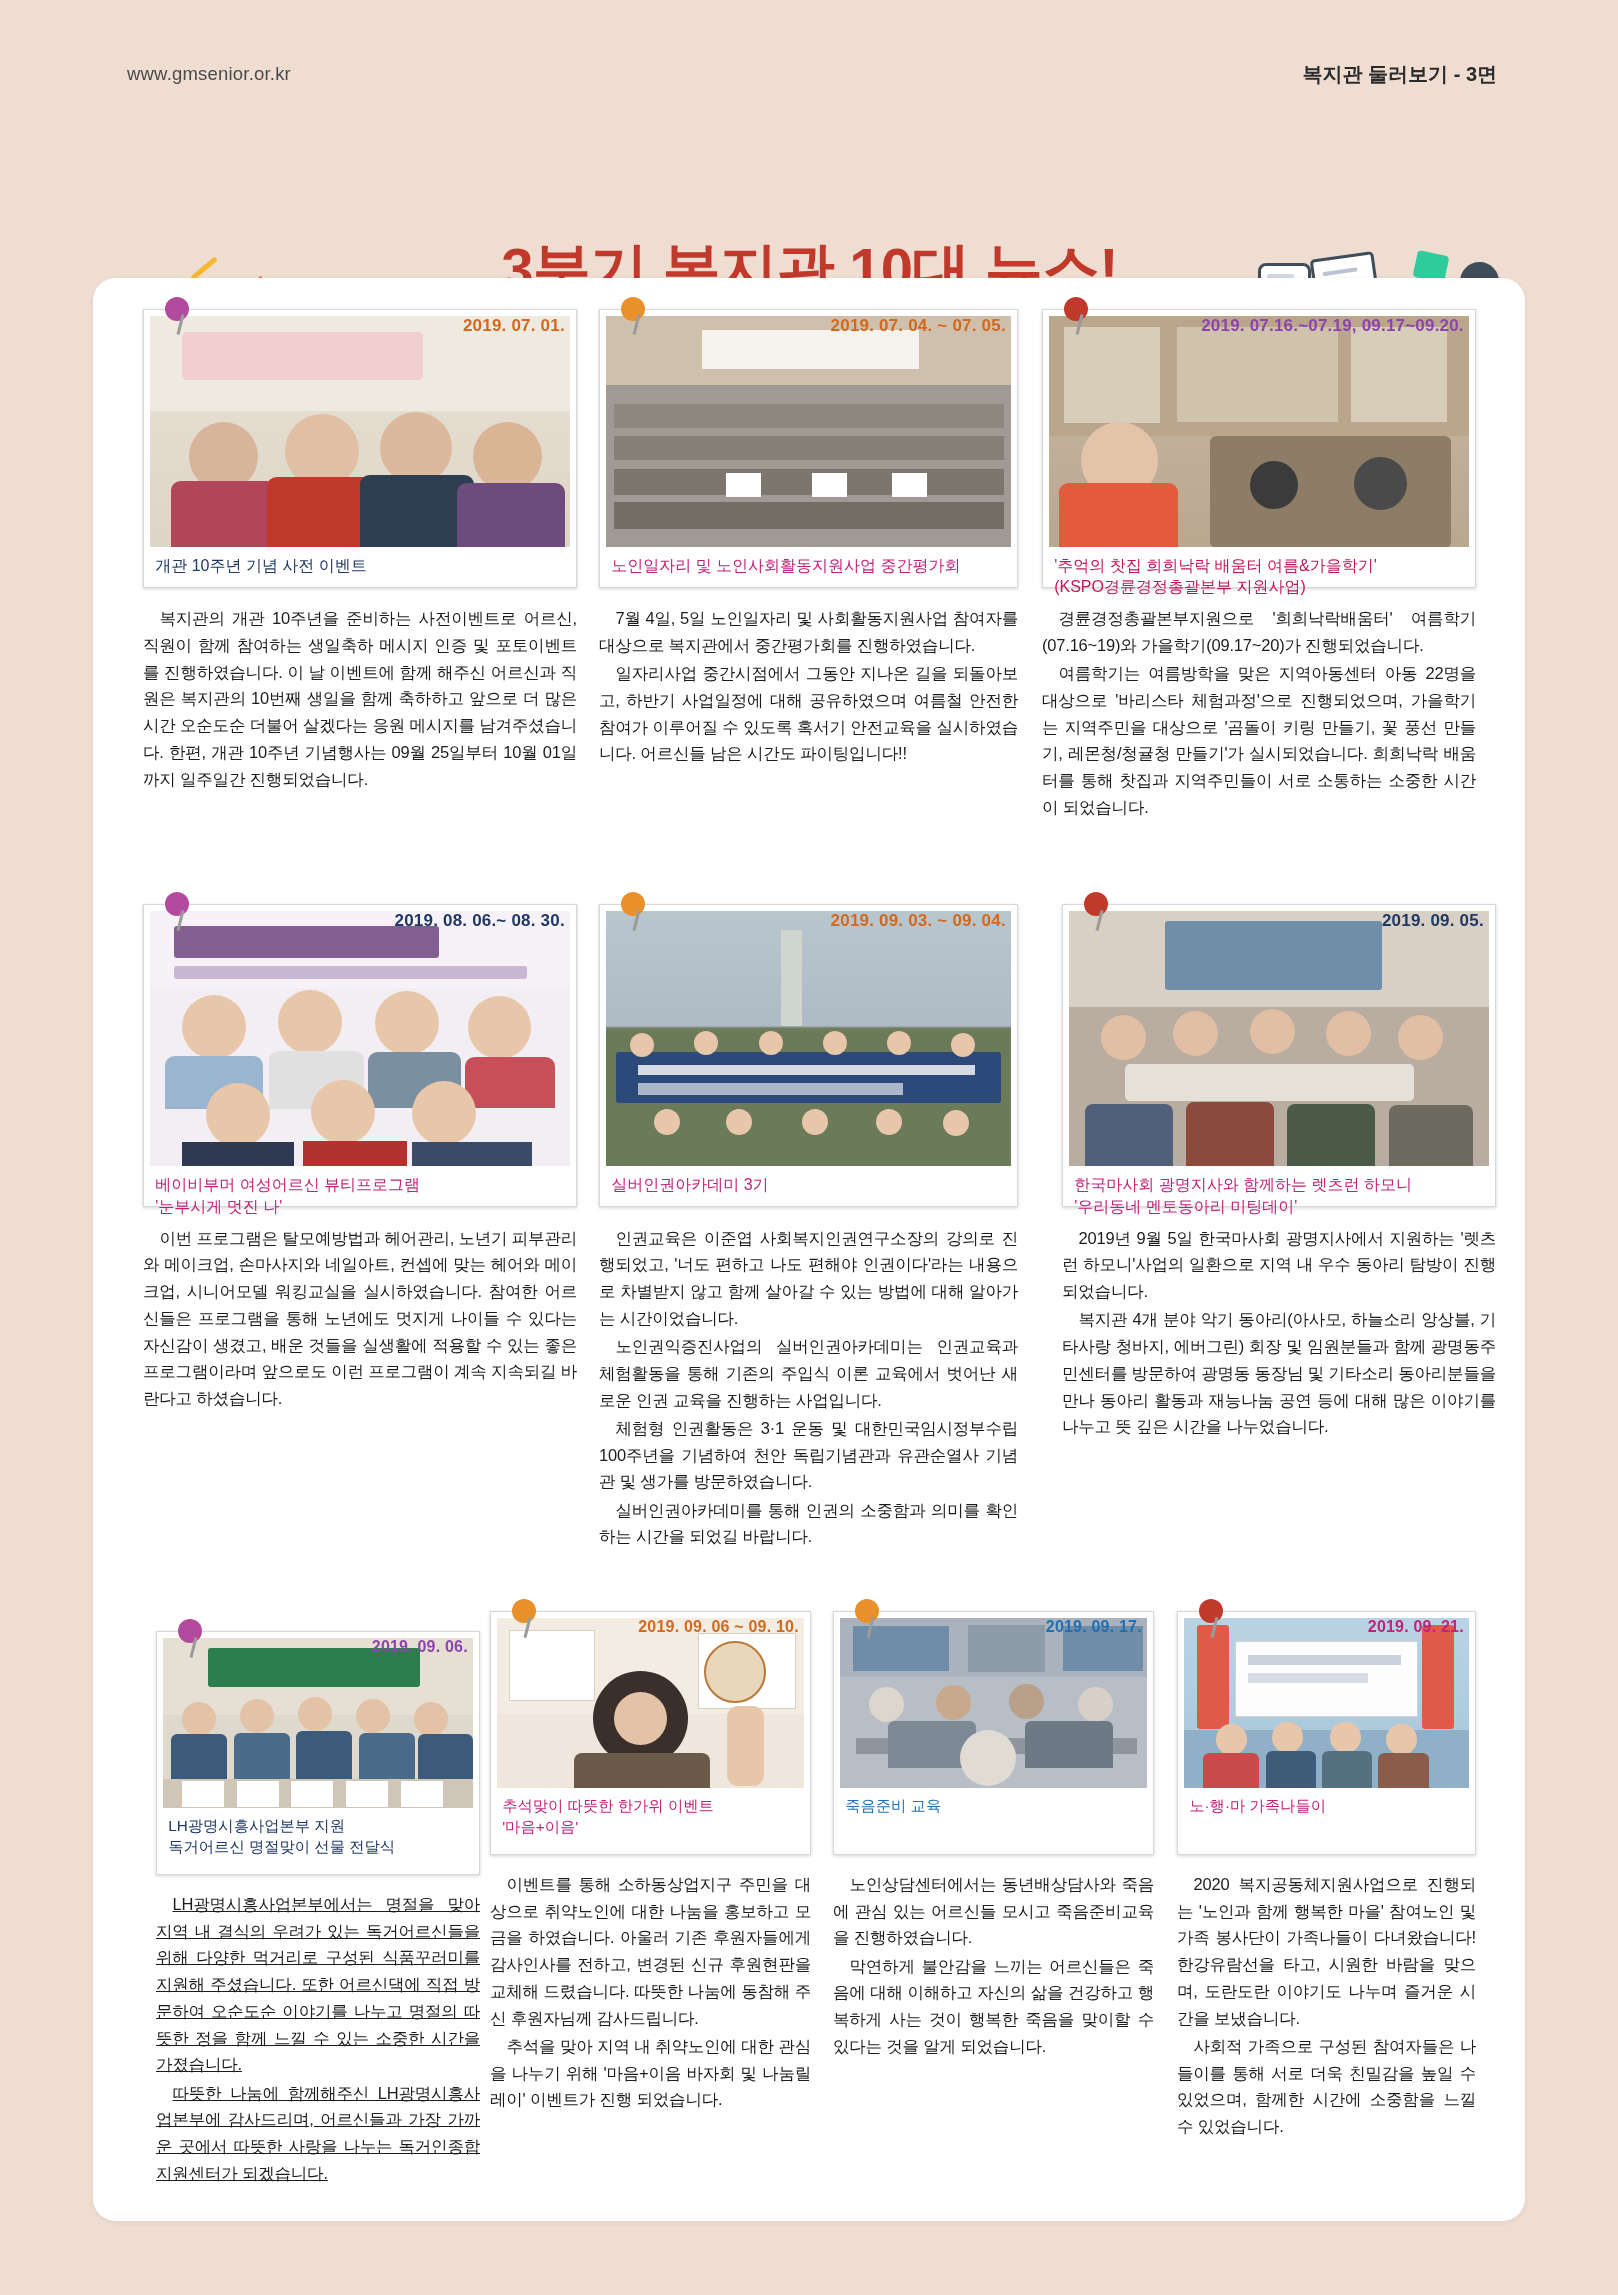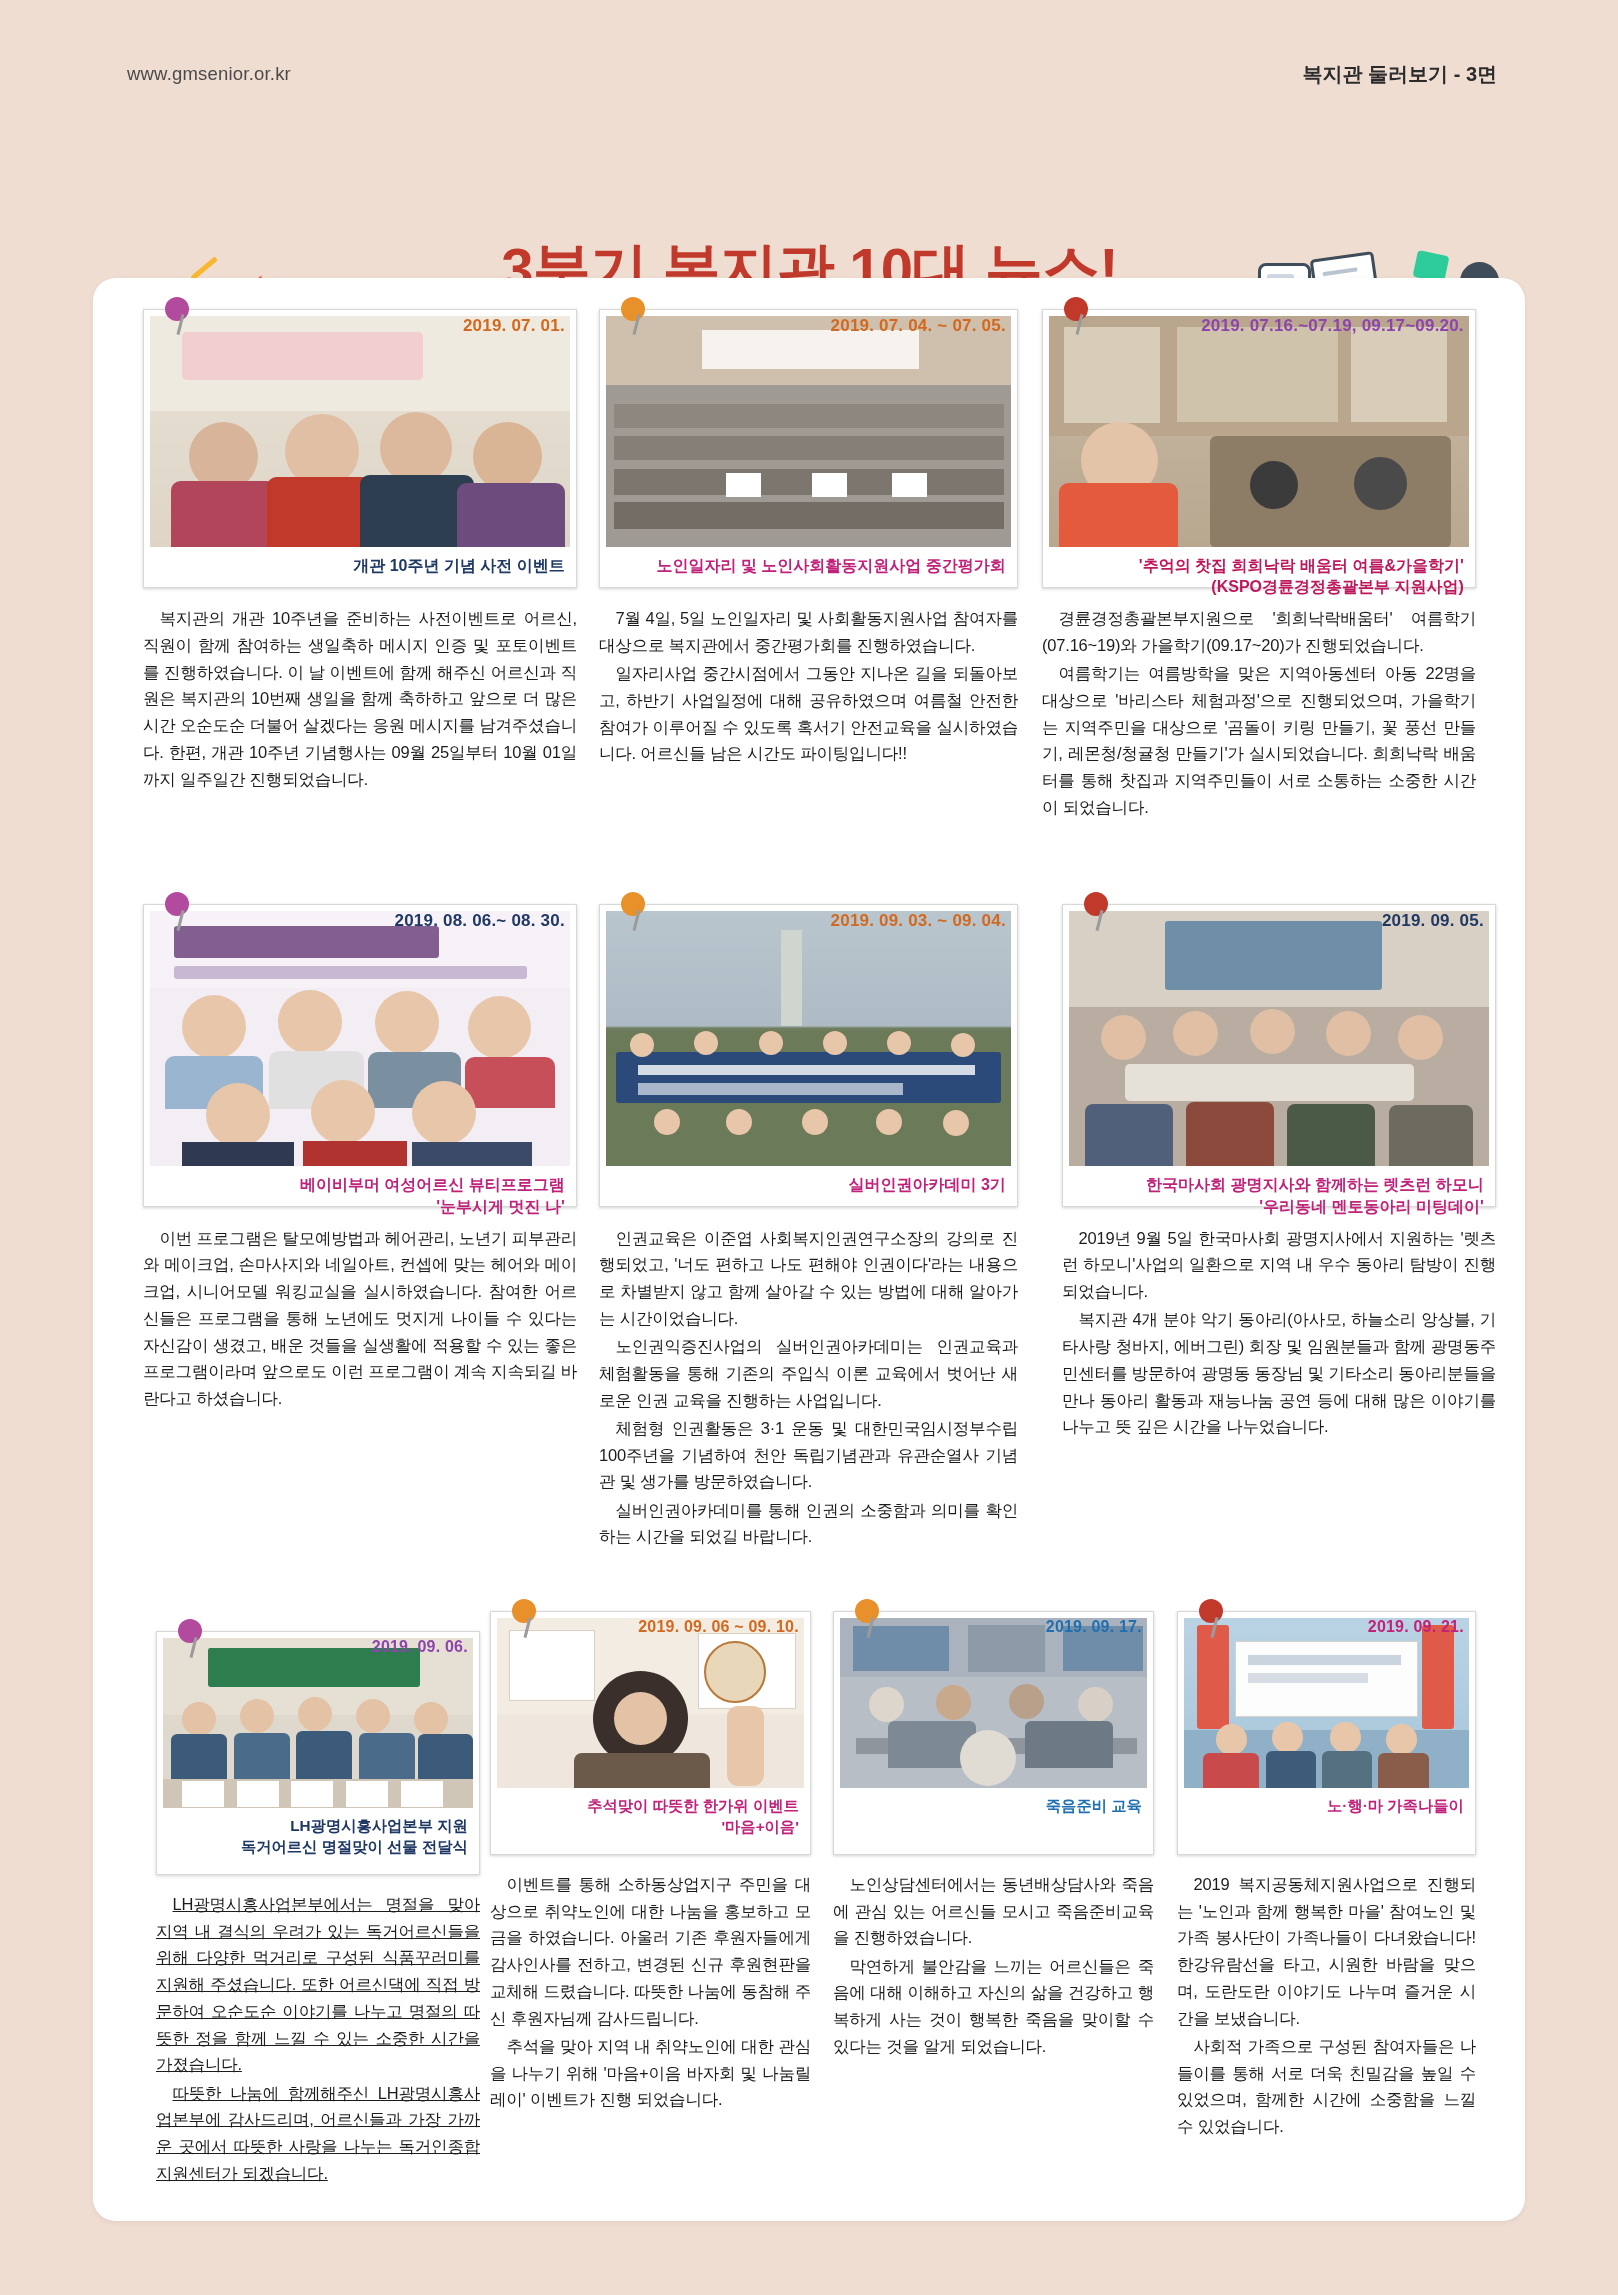--- a/index.html
+++ b/index.html
@@ -130,23 +130,23 @@
     z-index:4;
     letter-spacing:0.2px;
   }
   .photo-img {
     width:100%;
     background:#c9cfd6;
     position:relative;
     overflow:hidden;
   }
   .caption {
-    text-align:right;
+    text-align:left;
     font-size:16px;
-    font-weight:bold;
+    font-weight:normal;
     line-height:1.35;
     padding:8px 4.8px 9.6px 4.8px;
   }
   .pin {
     position:absolute;
     left:21px; top:-13px;
     width:27px; height:37px;
     z-index:6;
   }
   .pin-head {
@@ -522,20 +522,20 @@
             <div class="blob" style="left:202px;top:106px;width:30.5px;height:30.5px;background:#e8c6aa;"></div>
             <div class="band" style="left:19px;top:135px;width:56px;height:35px;background:#c94a4a;border-radius:6.4px 6.4px 0 0;"></div>
             <div class="band" style="left:82px;top:133px;width:50px;height:37px;background:#3f5b7a;border-radius:6.4px 6.4px 0 0;"></div>
             <div class="band" style="left:138px;top:133px;width:50px;height:37px;background:#55707f;border-radius:6.4px 6.4px 0 0;"></div>
             <div class="band" style="left:194px;top:135px;width:51px;height:35px;background:#8a5d4a;border-radius:6.4px 6.4px 0 0;"></div>
           </div>
         </div>
         <div class="caption" style="color:#c0227a; font-size:15.3px;">노·행·마 가족나들이</div>
       </div>
       <div class="body-text" style="margin-top:16px;">
-        <p>2019 복지공동체지원사업으로 진행되는 '노인과 함께 행복한 마을' 참여노인 및 가족 봉사단이 가족나들이 다녀왔습니다! 한강유람선을 타고, 시원한 바람을 맞으며, 도란도란 이야기도 나누며 즐거운 시간을 보냈습니다.</p>
+        <p>2020 복지공동체지원사업으로 진행되는 '노인과 함께 행복한 마을' 참여노인 및 가족 봉사단이 가족나들이 다녀왔습니다! 한강유람선을 타고, 시원한 바람을 맞으며, 도란도란 이야기도 나누며 즐거운 시간을 보냈습니다.</p>
         <p>사회적 가족으로 구성된 참여자들은 나들이를 통해 서로 더욱 친밀감을 높일 수 있었으며, 함께한 시간에 소중함을 느낄 수 있었습니다.</p>
       </div>
     </div>
 
   </div>
 </div>
 
 
 </body></html>

